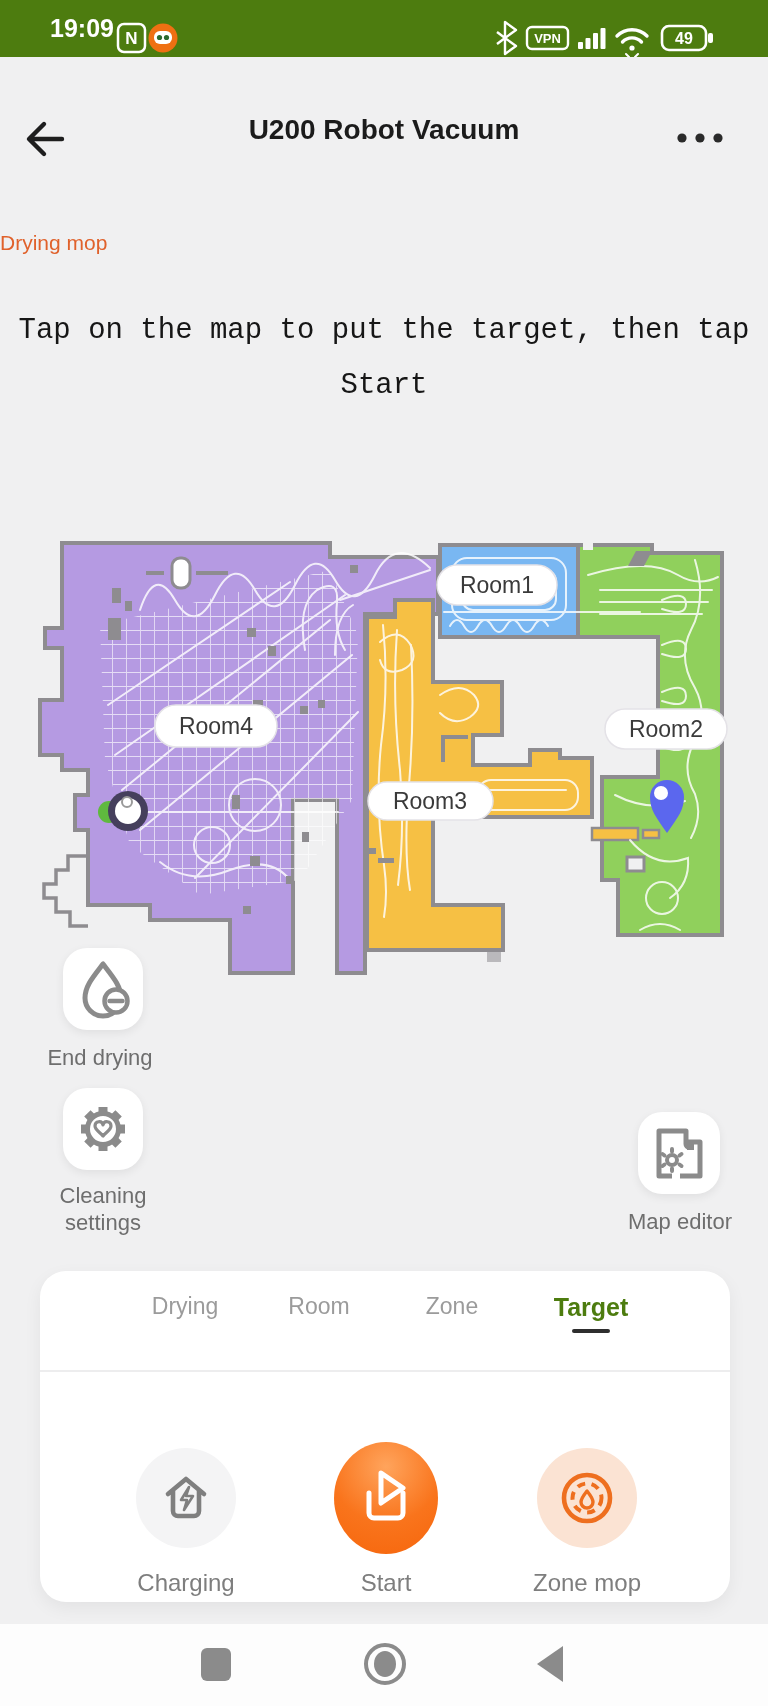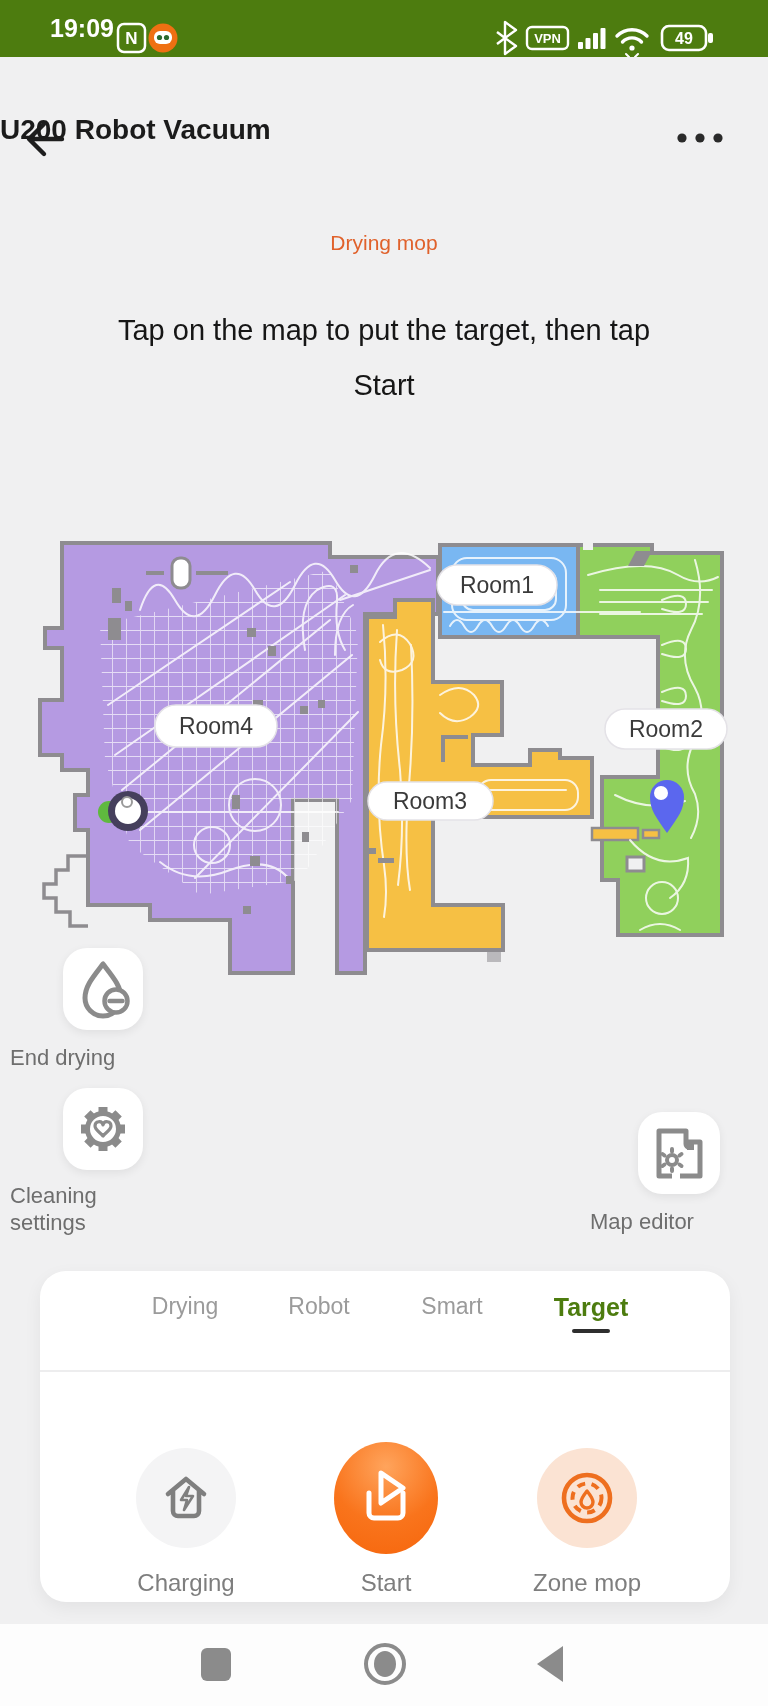--- a/index.html
+++ b/index.html
@@ -3,26 +3,26 @@
 <meta charset="utf-8">
 <style>
   html,body{margin:0;padding:0;background:#d8d8d8;}
   .screen{position:relative;width:768px;height:1706px;background:#f0f0f1;overflow:hidden;
           font-family:"Liberation Sans",sans-serif;}
   .abs{position:absolute;}
   
   .statusbar{left:0;top:0;width:768px;height:57px;background:#4d7c0f;}
   .sb-time{left:50px;top:0;height:57px;line-height:57px;color:#fff;font-size:25px;font-weight:600;}
   
-  .title{left:0;top:114px;width:768px;font-size:28px;font-weight:700;color:#1b1b1b;}
-  .statusline{left:0;top:231px;width:768px;text-align:center;font-size:21px;color:#e0612b;}
-  .instruction{left:0;top:303px;width:768px;text-align:center;font-size:29px;line-height:55px;color:#161616;}
+  .title{left:0;top:114px;width:768px;text-align:center;font-size:28px;font-weight:700;color:#1b1b1b;}
+  .statusline{left:0;top:231px;width:768px;text-align:left;font-size:21px;color:#e0612b;}
+  .instruction{left:0;top:303px;width:768px;text-align:center;font-size:29px;line-height:55px;color:#161616;font-family:Liberation Mono, monospace;}
   
   .sqbtn{width:80px;height:82px;background:#fff;border-radius:24px;box-shadow:0 3px 10px rgba(0,0,0,.07);}
-  .sqlabel{color:#6e6e6e;font-size:22px;text-align:left;line-height:27px;}
+  .sqlabel{color:#6e6e6e;font-size:22px;text-align:center;line-height:27px;}
   
   .card{left:40px;top:1271px;width:690px;height:331px;background:#fff;border-radius:26px;
         box-shadow:0 6px 18px rgba(0,0,0,.06);}
   .tab{position:absolute;top:22px;transform:translateX(-50%);font-size:23px;color:#9b9b9b;}
   .tab.active{font-size:25px;color:#4d7c0f;font-weight:600;}
   .tab-underline{position:absolute;top:58px;width:38px;height:4px;border-radius:2px;background:#2e2e2e;}
   .carddiv{position:absolute;left:0;top:99px;width:690px;height:2px;background:#ededee;}
   .circlebtn{position:absolute;border-radius:50%;}
   .actlabel{position:absolute;transform:translateX(-50%);top:298px;font-size:24px;color:#7e7e7e;white-space:nowrap;}
   
@@ -249,22 +249,22 @@
       <circle cx="34" cy="48" r="5" fill="none" stroke="#8b8b8b" stroke-width="4"></circle>
       <g stroke="#8b8b8b" stroke-width="4" stroke-linecap="round">
         <path d="M34,39.5 V37 M34,56.5 V59 M26.5,43.5 L24.5,42 M41.5,43.5 L43.5,42 M26.5,52.5 L24.5,54 M41.5,52.5 L43.5,54"></path>
       </g>
     </svg>
   </div>
   <div class="abs sqlabel" style="left:590px;top:1208px;width:180px">Map editor</div>
 
   <div class="abs card">
     <div class="tab" style="left:145px">Drying</div>
-    <div class="tab" style="left:279px">Robot</div>
-    <div class="tab" style="left:412px">Smart</div>
+    <div class="tab" style="left:279px">Room</div>
+    <div class="tab" style="left:412px">Zone</div>
     <div class="tab active" style="left:551px">Target</div>
     <div class="tab-underline" style="left:532px"></div>
     <div class="carddiv"></div>
 
     <div class="circlebtn" style="left:96px;top:177px;width:100px;height:100px;background:#f4f4f5">
       <svg width="100" height="100" viewBox="-50 -50 100 100">
         <path d="M-18,-4 L0,-19 L18,-4 M-13,-8 V13 a5,5 0 0 0 5,5 h16 a5,5 0 0 0 5,-5 V-8" fill="none" stroke="#7f7f7f" stroke-width="4.6" stroke-linecap="round" stroke-linejoin="round"></path>
         <path d="M3,-11 L-5,2 H1 L-2,12 L7,-2 H0 Z" fill="none" stroke="#7f7f7f" stroke-width="2.6" stroke-linejoin="round"></path>
       </svg>
     </div>

